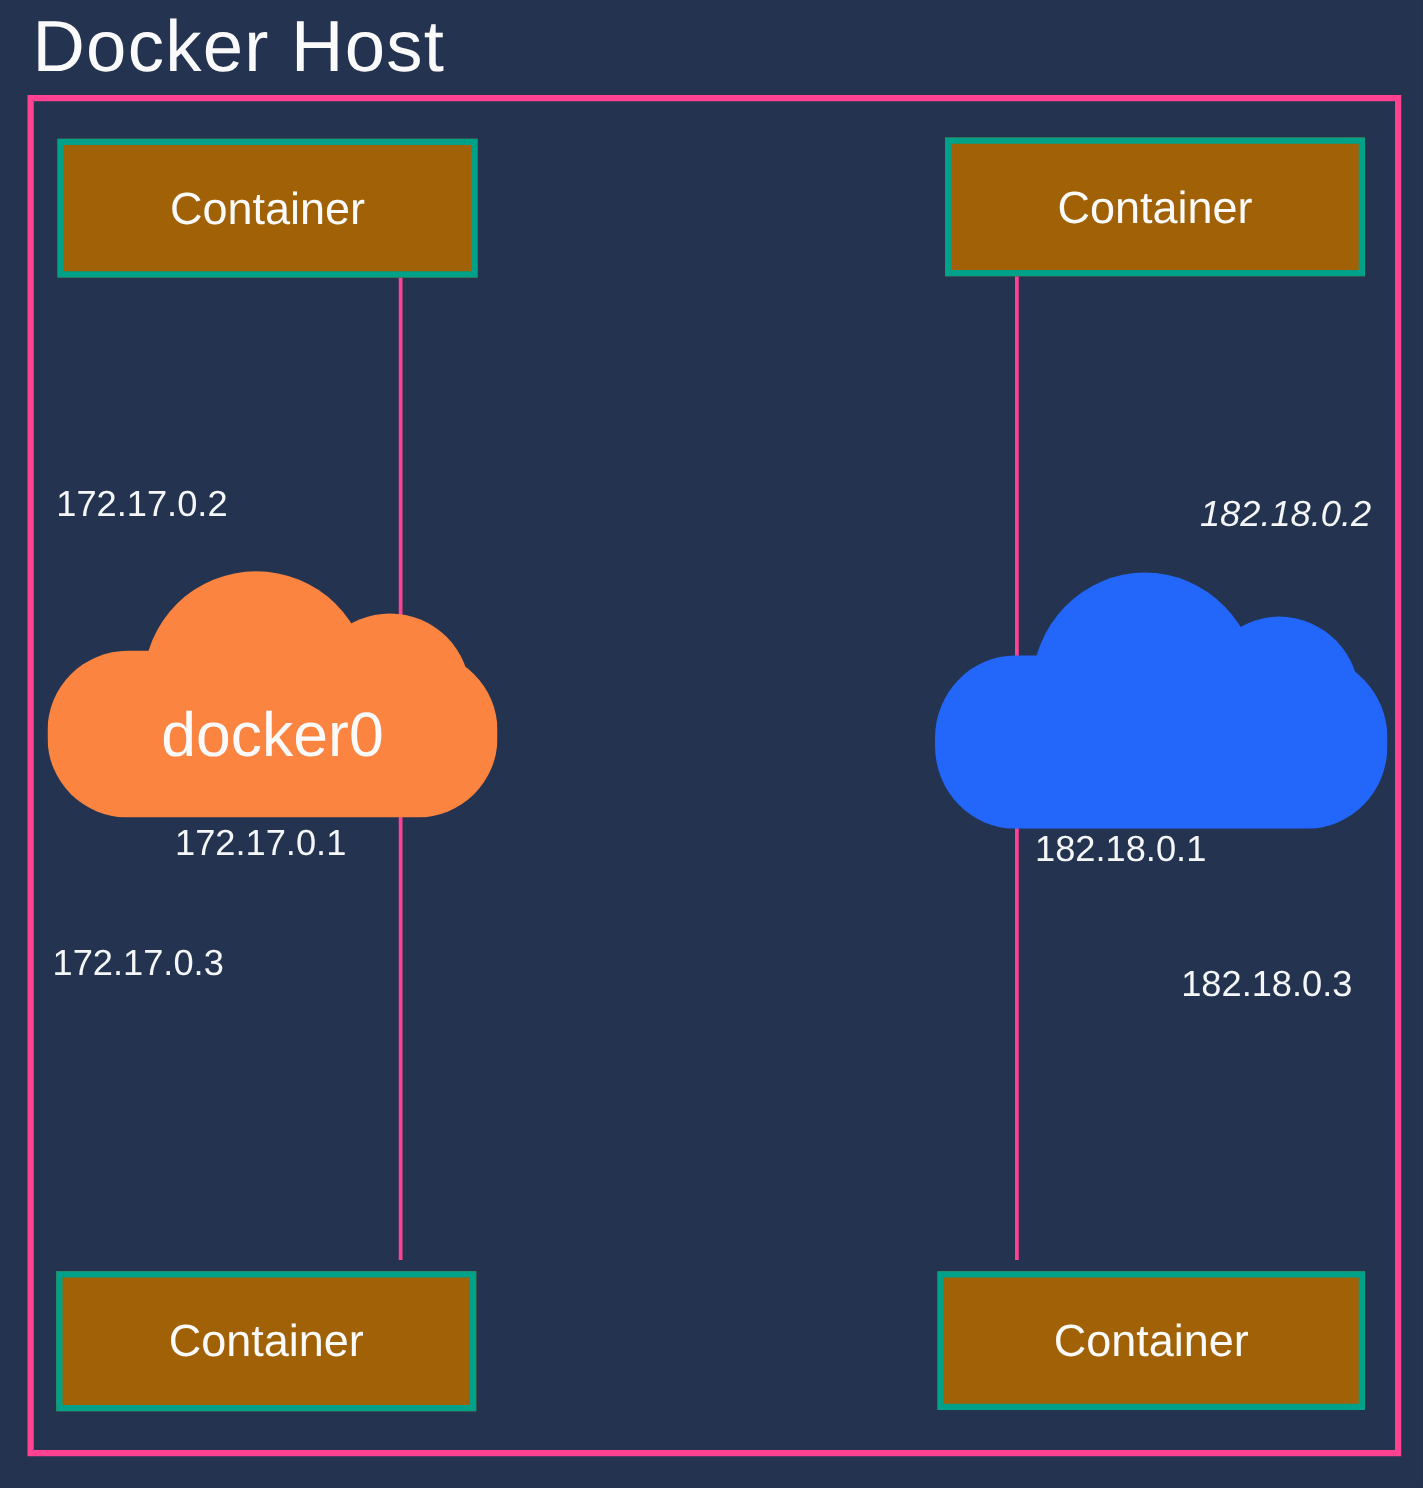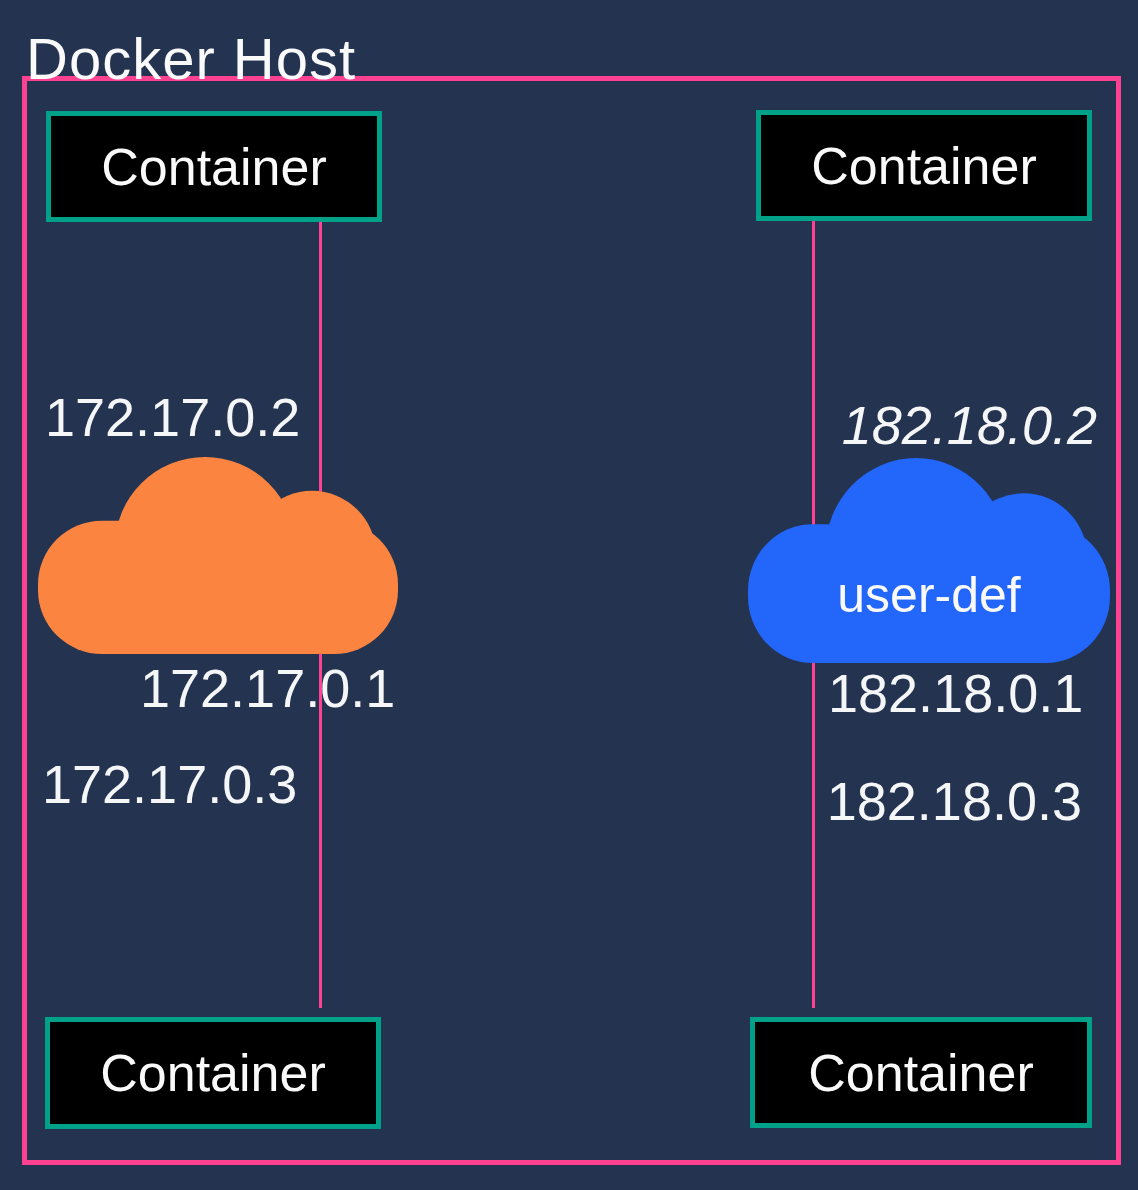--- a/index.html
+++ b/index.html
@@ -10,44 +10,43 @@
     position:relative;
     overflow:hidden;
   }
   .abs{position:absolute;}
 
   .page-title{
     left:26px;top:6px;
     font-size:58px;line-height:64px;letter-spacing:1px;
     color:#FAFAFA;
     z-index:3;
-    margin-top:21px;
   }
 
   .host-border{
     left:22px;top:76px;
     width:1099px;height:1089px;
     border:5px solid #FF4191;
     box-sizing:border-box;
     z-index:0;
   }
 
   .connector{
     width:3px;background:#FF4191;z-index:1;
   }
   .connector.left{left:319px;top:222px;height:786px;}
   .connector.right{left:812px;top:221px;height:787px;}
 
   .container-box{
     width:336px;height:111px;
-    background:#000000;
+    background:#a16207;
     border:5px solid #00A189;
     box-sizing:border-box;
     display:flex;align-items:center;justify-content:center;
-    color:#FAFAFA;font-size:52px;
+    color:#FAFAFA;font-size:36px;
     z-index:2;
   }
   .container-box.tl{left:46px;top:111px;}
   .container-box.tr{left:756px;top:110px;}
   .container-box.bl{left:45px;top:1017px;height:112px;}
   .container-box.br{left:750px;top:1017px;width:342px;}
 
   .cloud{z-index:2;}
   .cloud.left{left:38px;top:455px;width:360px;height:199px;}
   .cloud.right{left:748px;top:456px;width:362px;height:207px;}
@@ -55,21 +54,21 @@
   .cloud-label{
     position:absolute;left:0;width:100%;
     text-align:center;
     color:#FAFAFA;font-size:50px;line-height:1;
     z-index:3;
   }
   .cloud.left .cloud-label{top:108px;}
   .cloud.right .cloud-label{top:114px;}
 
   .ip{
-    font-size:54px;line-height:1;
+    font-size:29px;line-height:1;
     color:#F5F6F7;
     z-index:2;
     white-space:nowrap;
     text-align:right;
   }
   .ip.l-top{left:45px;top:390px;}
   .ip.l-gw {left:140px;top:661px;}
   .ip.l-bot{left:42px;top:757px;}
   .ip.r-top{right:41px;top:398px;font-style:italic;}
   .ip.r-gw {left:828px;top:666px;}
@@ -99,31 +98,31 @@
 </div>
 
 <div class="abs cloud left">
   <svg viewBox="0 0 360 200" preserveAspectRatio="none">
     <g fill="#FA8440">
       <circle cx="167" cy="92" r="90"></circle>
       <circle cx="274" cy="100" r="64"></circle>
       <rect x="0" y="66" width="360" height="134" rx="64"></rect>
     </g>
   </svg>
+  <div class="cloud-label">docker0</div>
 </div>
 
 <div class="abs cloud right">
   <svg viewBox="0 0 360 200" preserveAspectRatio="none">
     <g fill="#2366FA">
       <circle cx="167" cy="92" r="90"></circle>
       <circle cx="274" cy="100" r="64"></circle>
       <rect x="0" y="66" width="360" height="134" rx="64"></rect>
     </g>
   </svg>
-  <div class="cloud-label">user-def</div>
 </div>
 
 <div class="abs ip l-top">172.17.0.2</div>
 <div class="abs ip l-gw">172.17.0.1</div>
 <div class="abs ip l-bot">172.17.0.3</div>
 <div class="abs ip r-top">182.18.0.2</div>
 <div class="abs ip r-gw">182.18.0.1</div>
 <div class="abs ip r-bot">182.18.0.3</div>
 
 </body></html>

